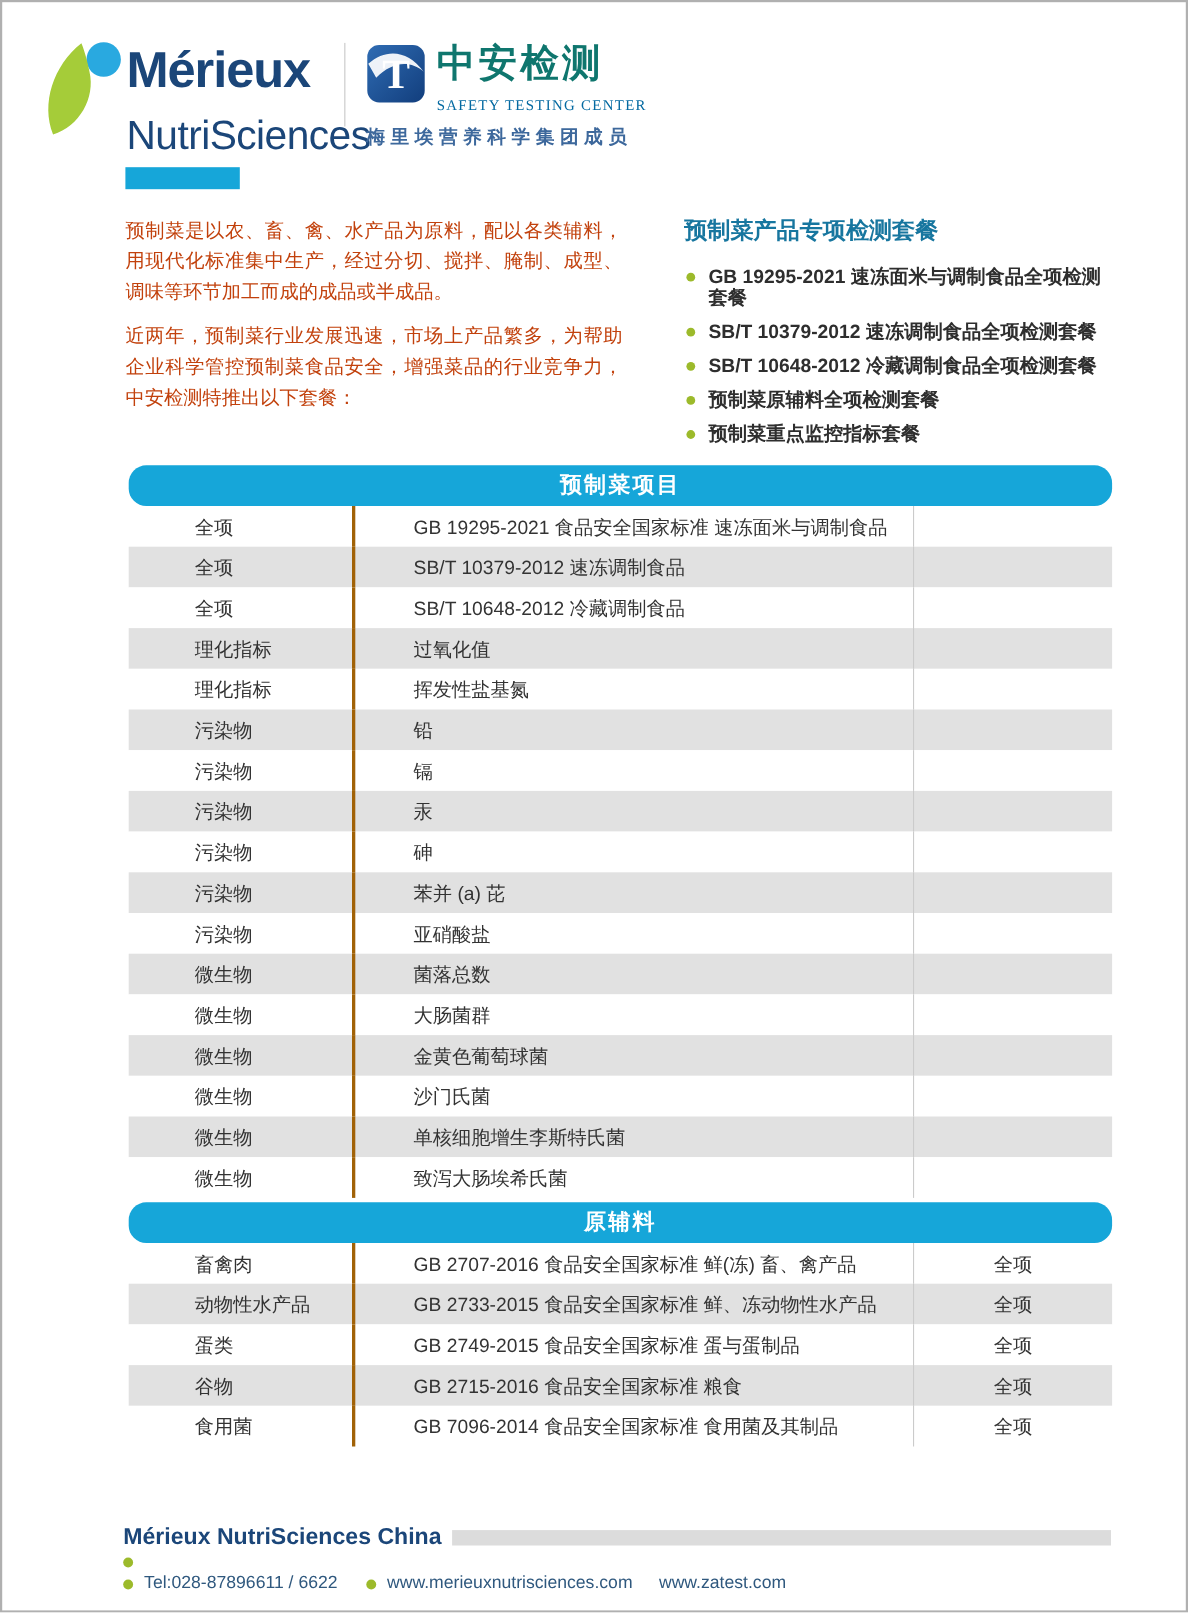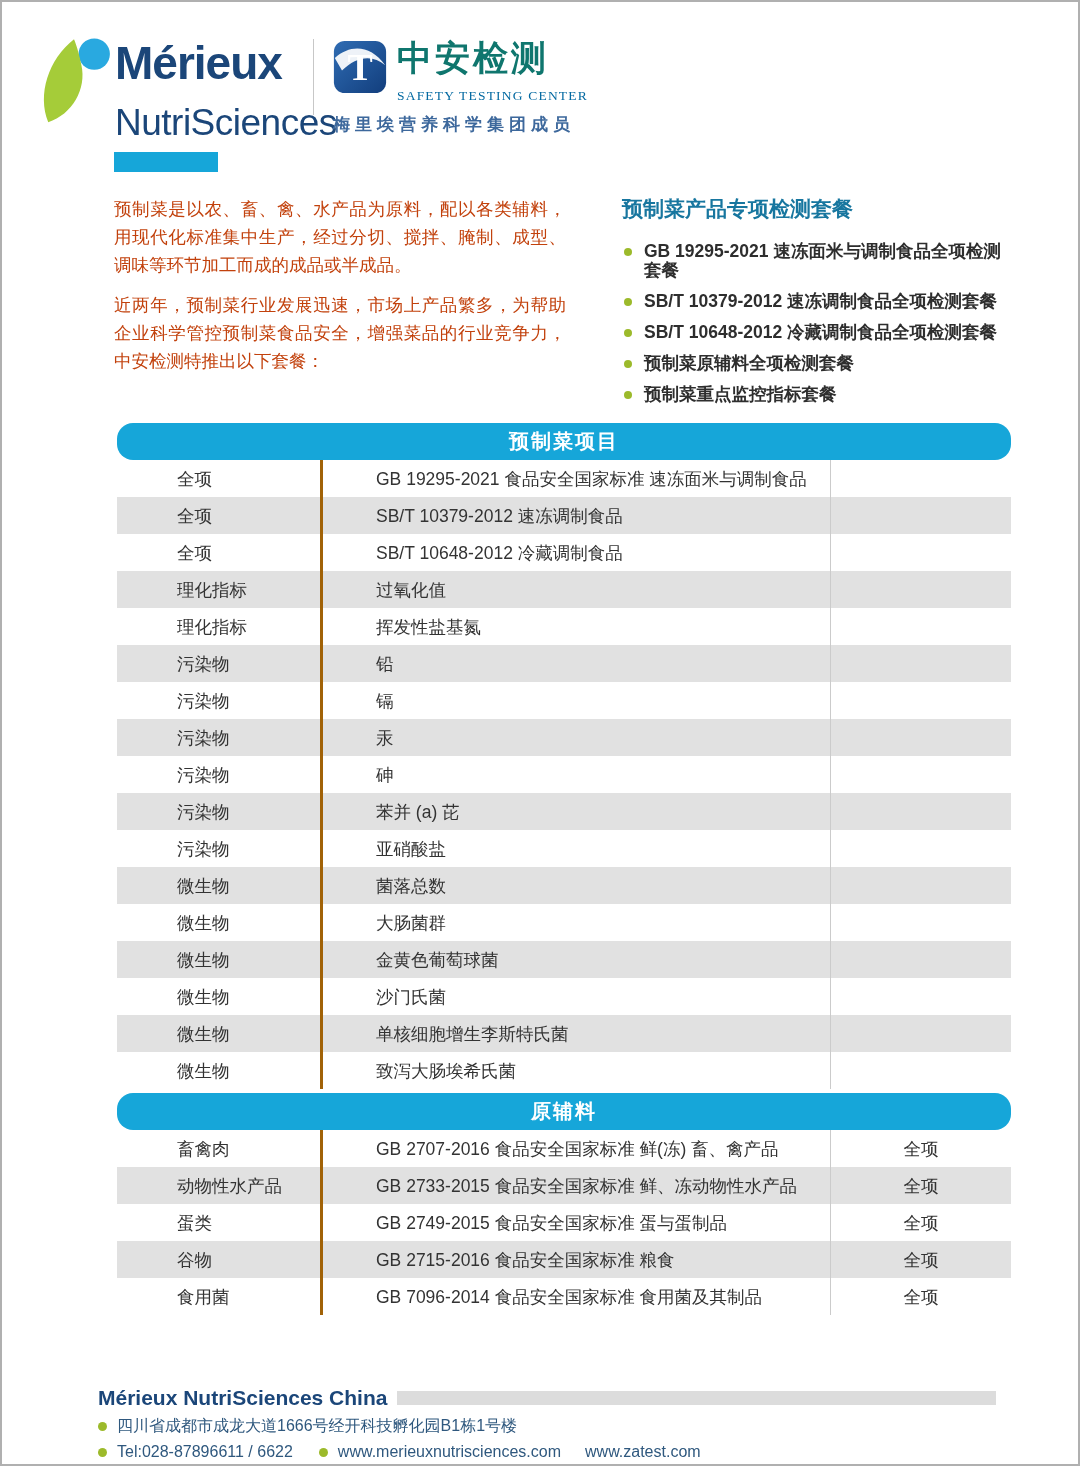--- a/index.html
+++ b/index.html
@@ -44,21 +44,21 @@
   .table-block + .table-block { margin-top:4px; }
   .table-title { height:37px; line-height:37px; background:#16a6d9; color:#ffffff; font-size:20px; font-weight:700; text-align:center; letter-spacing:2px;border-radius:16px; }
   .trow { display:grid; grid-template-columns:203px 511px 180px; height:37px; background:#ffffff; }
   .trow.alt { background:#e1e1e1; }
   .tcell { display:flex; align-items:center; font-size:17.5px; color:#333333; overflow:hidden; white-space:nowrap; }
   .tcell.c0 { padding-left:60px; }
   .tcell.c1 { padding-left:53px; border-left:3px solid #a16207; border-right:1px solid #cbcbcb; box-sizing:border-box; }
   .tcell.c2 { justify-content:center; }
 
   
-  .footer { position:absolute; left:96px; top:1384px; width:898px; }
+  .footer { position:absolute; left:110px; top:1384px; width:898px; }
   .footer-title-row { display:flex; align-items:center; }
   .footer-title { font-size:21px; font-weight:700; color:#1b4679; white-space:nowrap; }
   .footer-rule { flex:1; height:14px; background:#dcdcdc; margin-left:10px; }
   .footer-line { display:flex; align-items:center; margin-top:6px; font-size:16px; color:#2f587e; }
   .fdot { width:9px; height:9px; border-radius:50%; background:#9cba2b; margin-right:10px; flex:none; }
   .fgap { width:26px; flex:none; }
   .sitegap { width:24px; flex:none; }
 </style>
 </head>
 <body>
@@ -251,21 +251,20 @@
       </div>
     </div>
 
   <div class="footer">
     <div class="footer-title-row">
       <span class="footer-title">Mérieux NutriSciences China</span>
       <span class="footer-rule"></span>
     </div>
     <div class="footer-line">
       <span class="fdot"></span>
-      <span>四川省成都市成龙大道1666号经开科技孵化园B1栋1号楼</span>
     </div>
     <div class="footer-line">
       <span class="fdot"></span>
       <span>Tel:028-87896611 / 6622</span>
       <span class="fgap"></span>
       <span class="fdot"></span>
       <span>www.merieuxnutrisciences.com</span>
       <span class="sitegap"></span>
       <span>www.zatest.com</span>
     </div>

